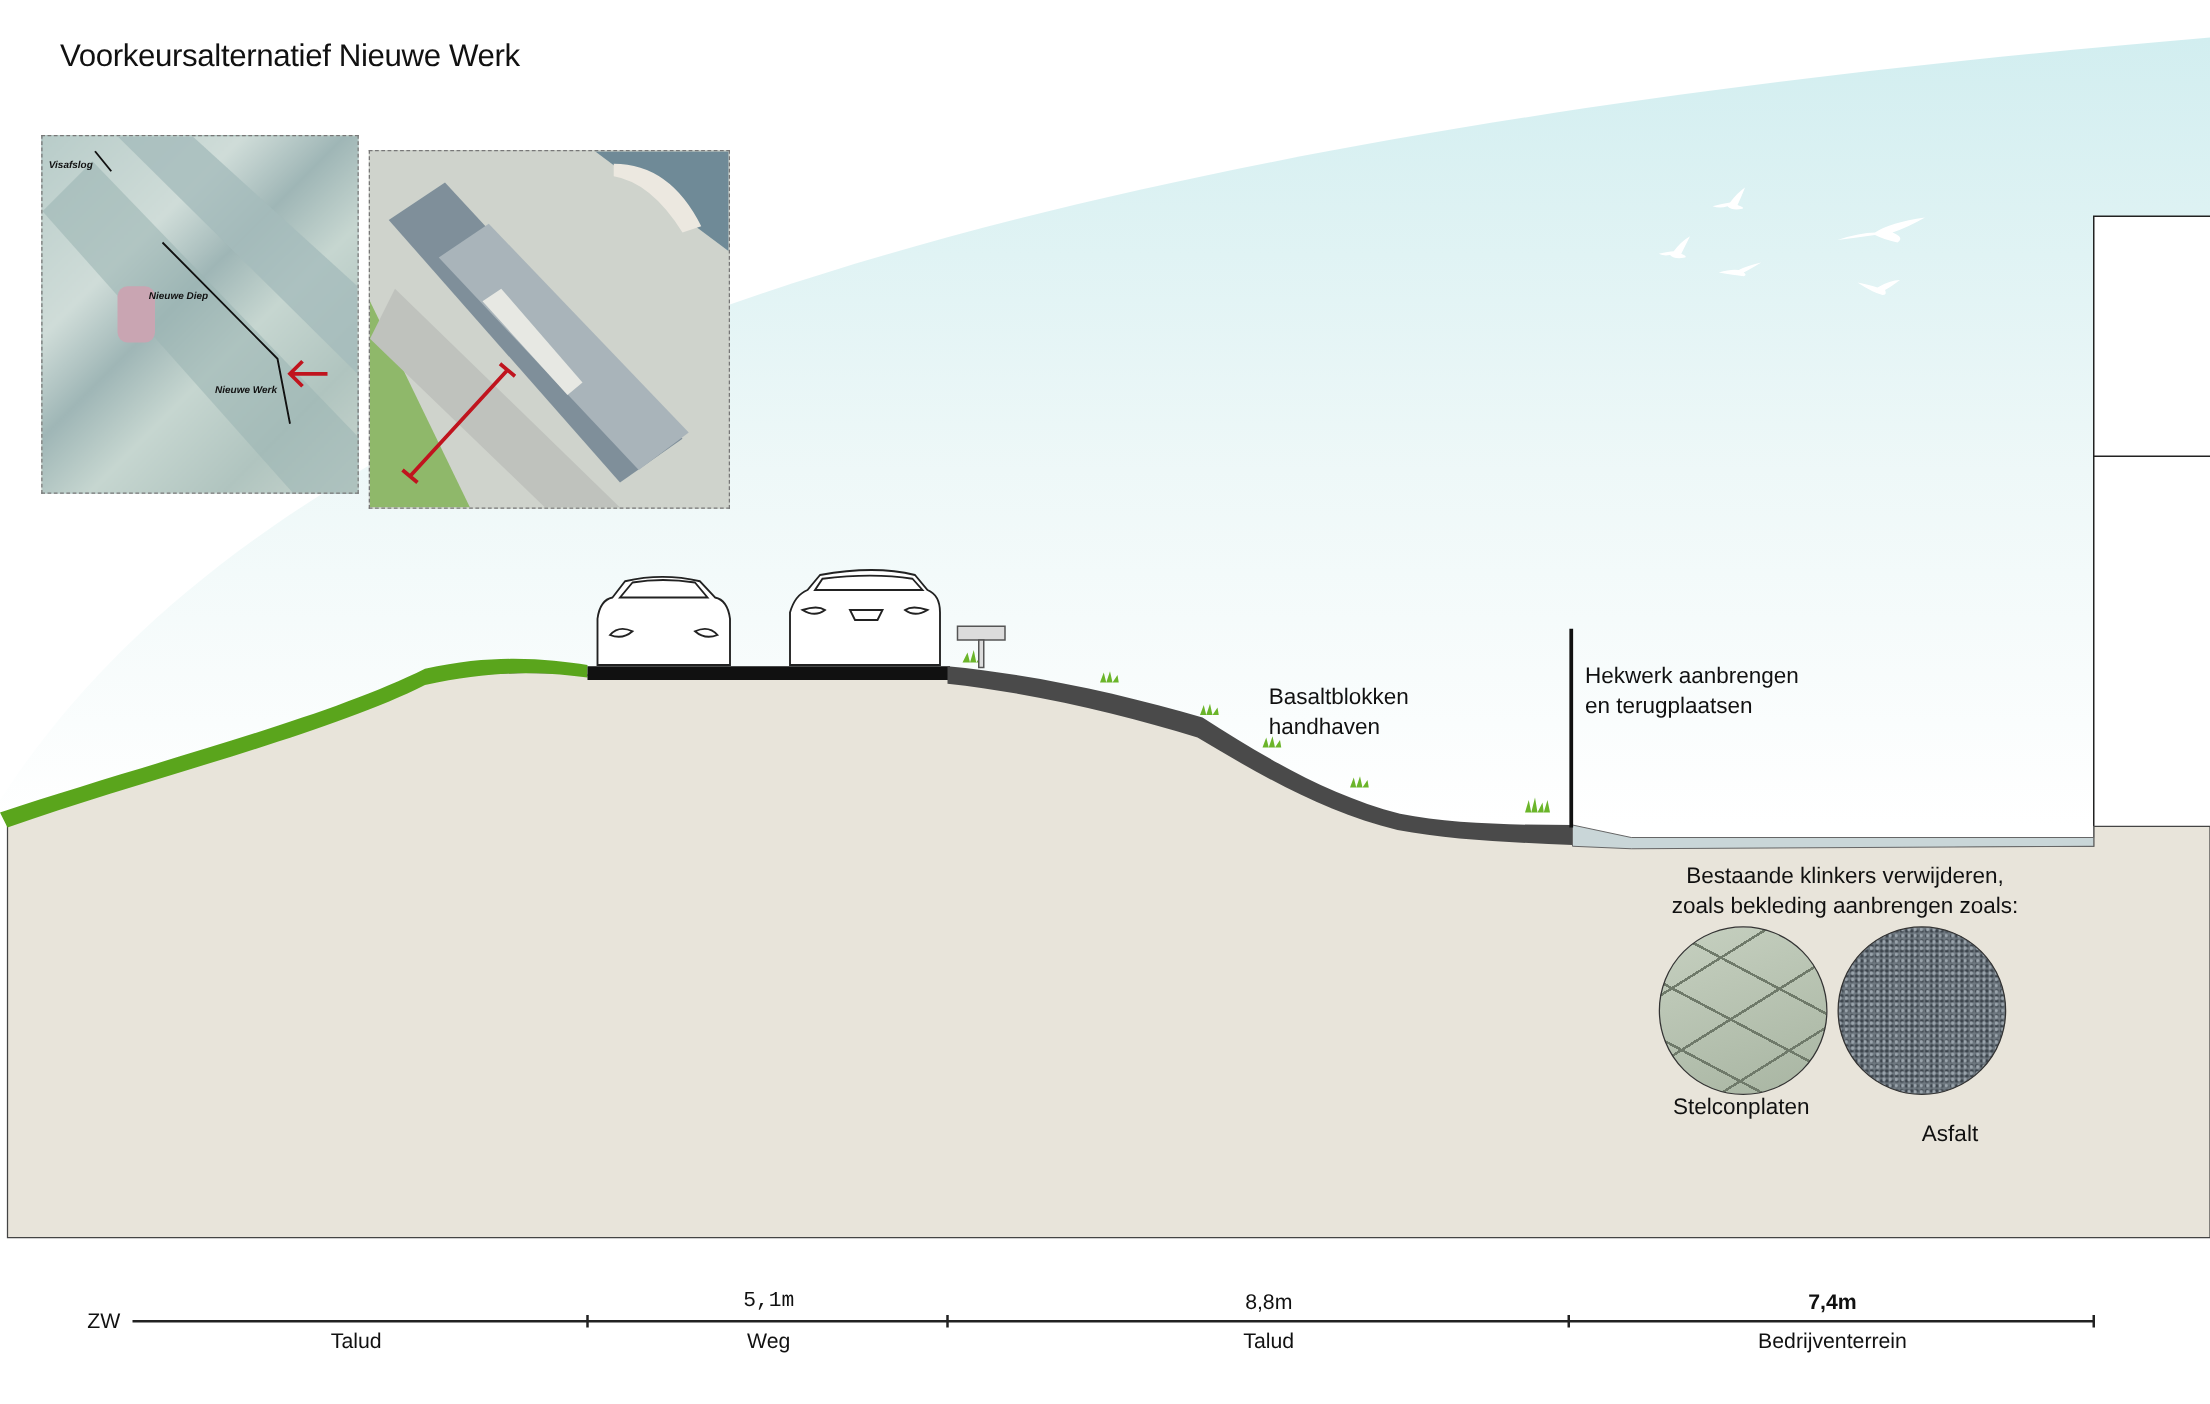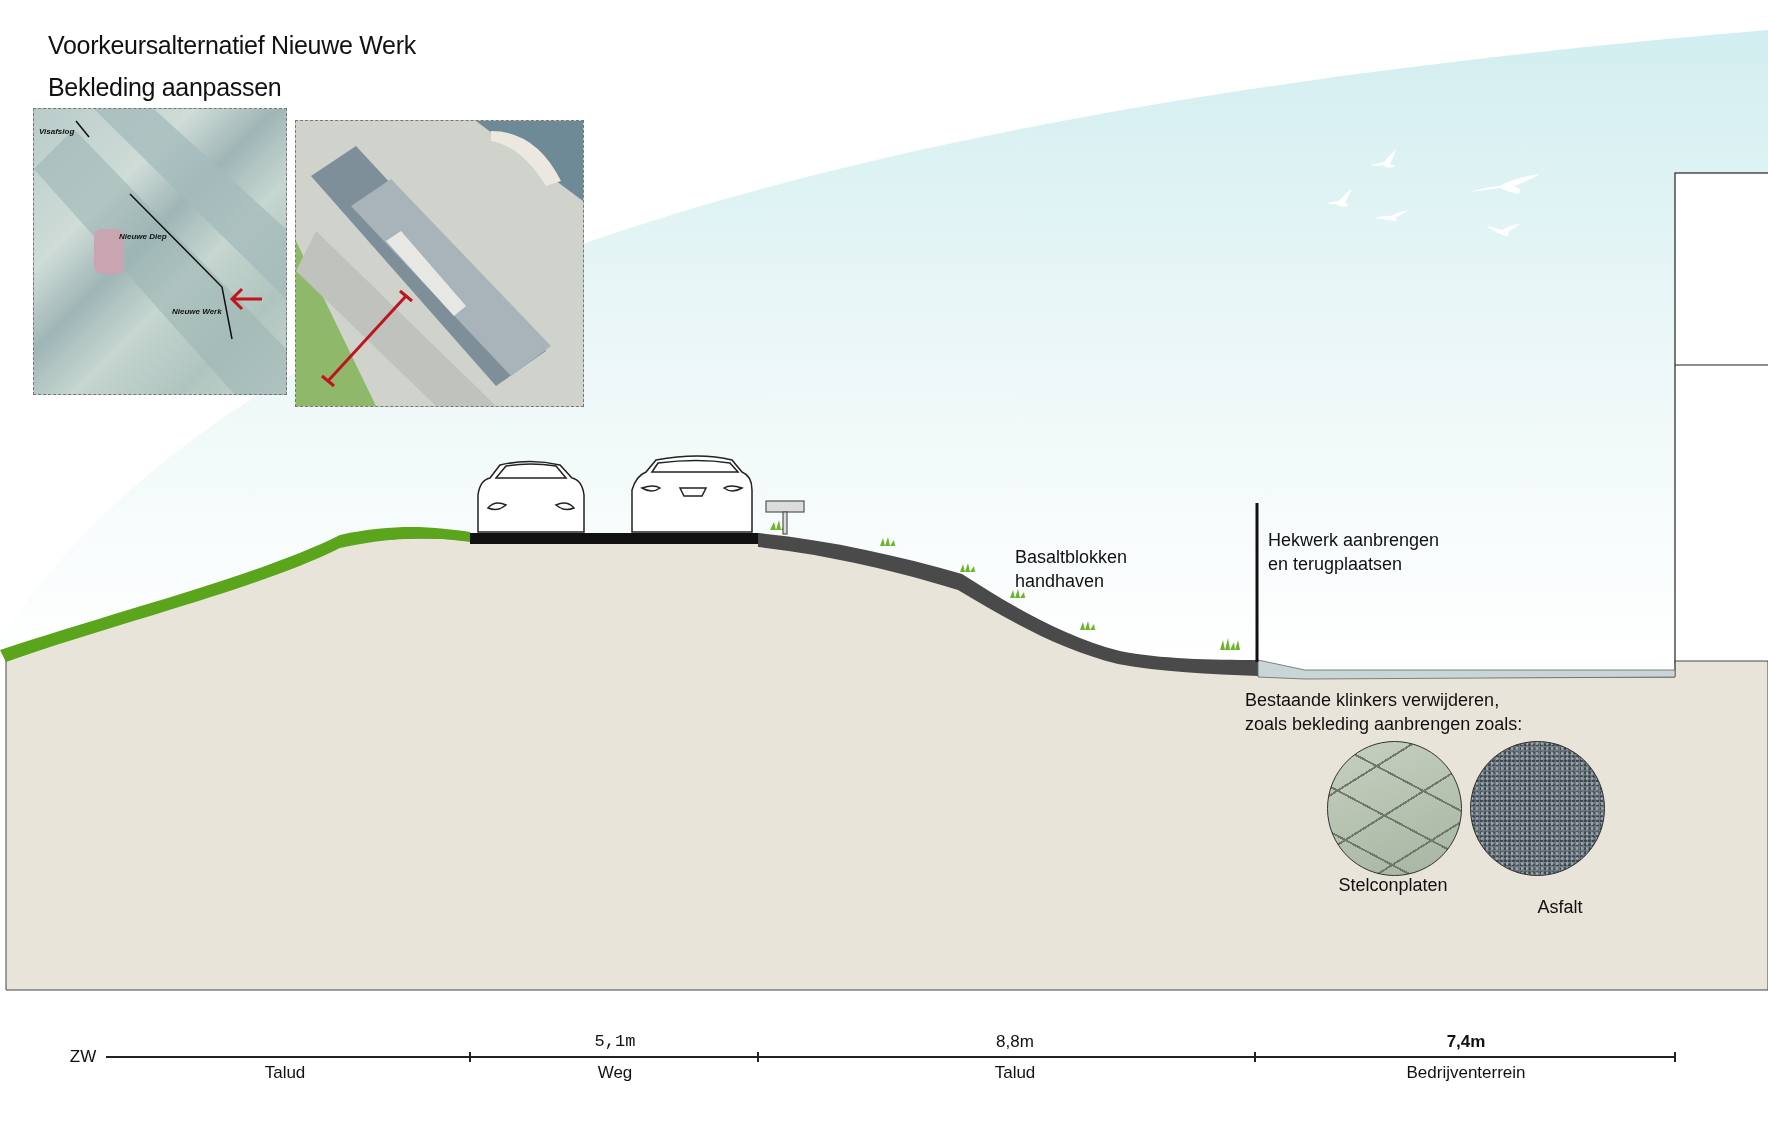--- a/index.html
+++ b/index.html
@@ -82,21 +82,20 @@
   <g stroke="#222" stroke-width="2">
     <line x1="470" y1="1052" x2="470" y2="1062"></line>
     <line x1="758" y1="1052" x2="758" y2="1062"></line>
     <line x1="1255" y1="1052" x2="1255" y2="1062"></line>
     <line x1="1675" y1="1052" x2="1675" y2="1062"></line>
   </g>
 </svg>
 
 <div class="abs title">
   <div>Voorkeursalternatief Nieuwe Werk</div>
-  <div>Bekleding aanpassen</div>
 </div>
 
 <div class="map" style="left:33px;top:108px;width:252px;height:285px;background:linear-gradient(135deg,#b8ccc9 0%,#cfdcd8 30%,#9fb6b6 45%,#c6d6d0 60%,#b0c4bf 80%,#c9d6cf 100%);">
   <svg width="252" height="285">
     <path d="M60,0 L252,190 L252,120 L120,0 Z" fill="#a5bcbc" opacity="0.8"></path>
     <path d="M0,60 L200,285 L252,285 L252,240 L40,20 Z" fill="#9db5b4" opacity="0.6"></path>
     <rect x="60" y="120" width="30" height="45" rx="8" fill="#c9a5b2"></rect>
     <path d="M96,85 L188,178 L198,230" stroke="#111" stroke-width="1.5" fill="none"></path>
     <path d="M42,12 L55,28" stroke="#111" stroke-width="1.5"></path>
     <path d="M228,190 L198,190 M208,180 L198,190 L208,200" stroke="#c0141e" stroke-width="3" fill="none"></path>
@@ -120,21 +119,21 @@
 </div>
 
 <div class="lbl" style="left:1015px;top:545px;">
   <div>Basaltblokken</div>
   <div>handhaven</div>
 </div>
 <div class="lbl" style="left:1268px;top:528px;">
   <div>Hekwerk aanbrengen</div>
   <div>en terugplaatsen</div>
 </div>
-<div class="lbl" style="left:1245px;top:688px;width:320px;text-align:left;">
+<div class="lbl" style="left:1316px;top:688px;width:320px;text-align:center;">
   <div>Bestaande klinkers verwijderen,</div>
   <div>zoals bekleding aanbrengen zoals:</div>
 </div>
 
 <div class="sample" style="left:1327px;top:741px;width:133px;height:133px;background:
   repeating-linear-gradient(28deg,transparent 0 38px,#6f7a6a 38px 40px),
   repeating-linear-gradient(-32deg,transparent 0 44px,#6f7a6a 44px 46px),
   linear-gradient(160deg,#c6d0c0,#a8b5a2);"></div>
 <div class="sample-lbl" style="left:1393px;top:875px;">Stelconplaten</div>
 

